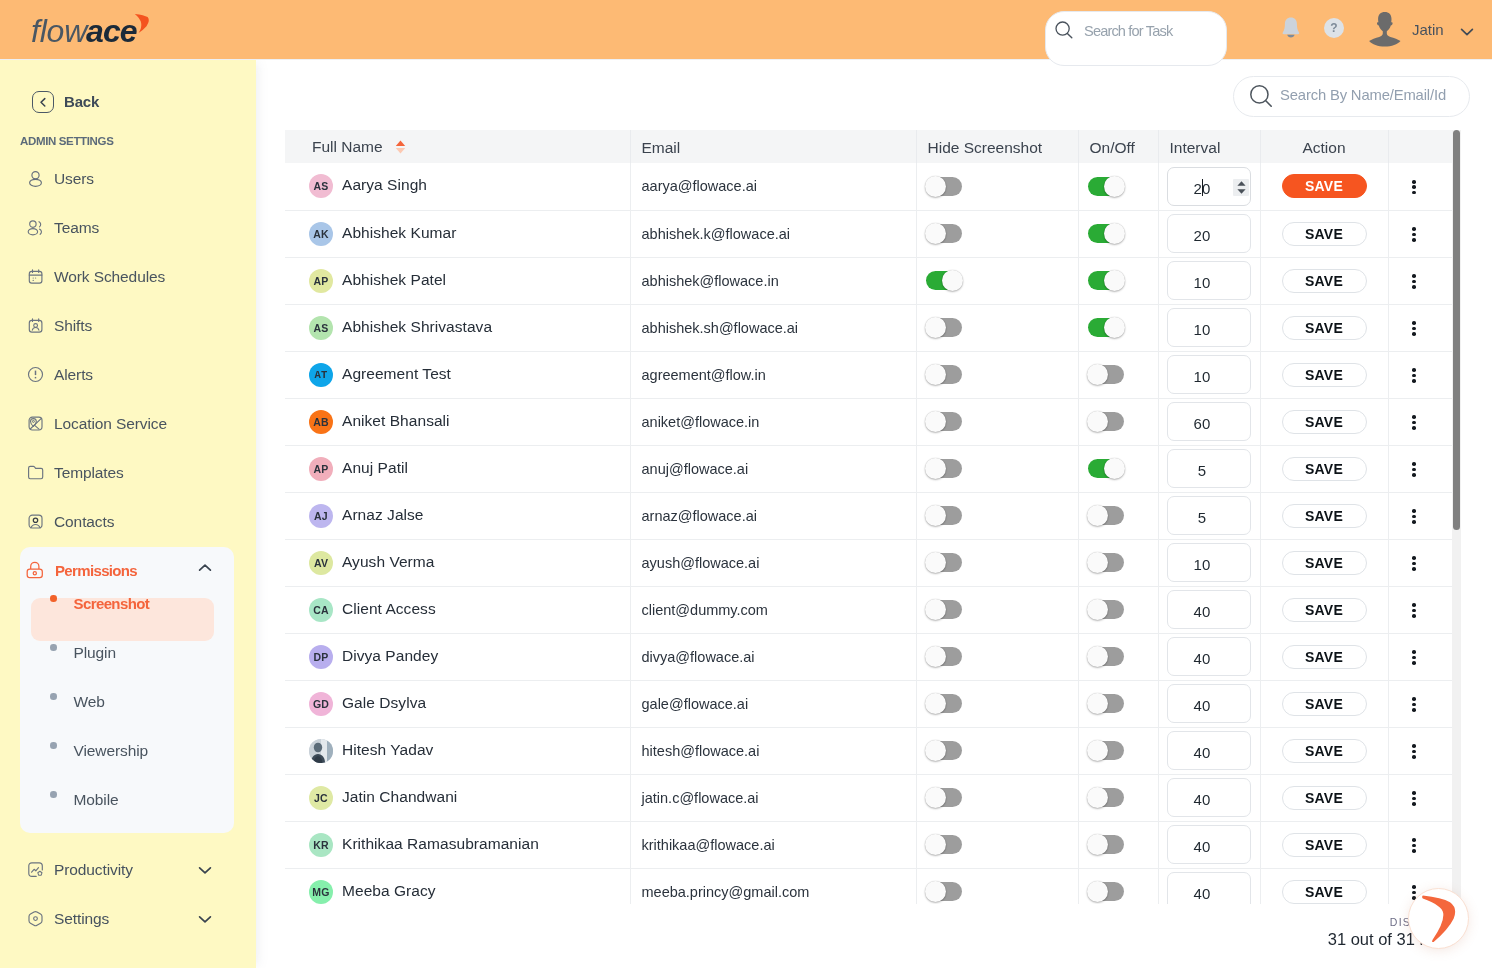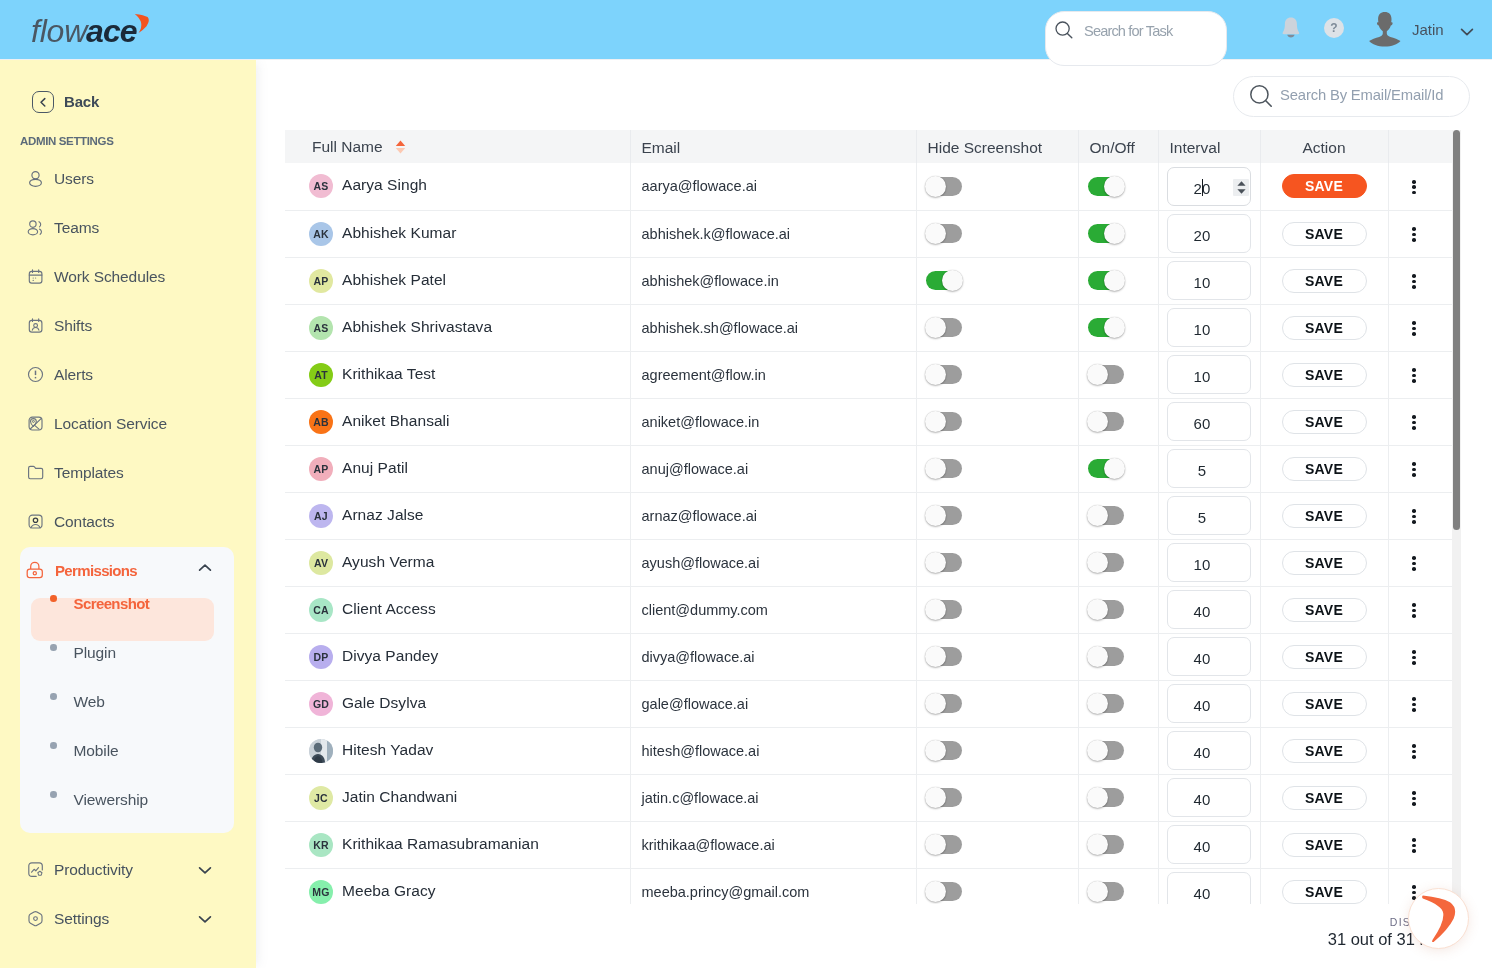--- a/index.html
+++ b/index.html
@@ -1,20 +1,20 @@
 <!DOCTYPE html>
 <html><head>
 <meta charset="utf-8">
 <style>
   * { box-sizing: border-box; margin:0; padding:0; }
   html,body { width:1492px; height:968px; overflow:hidden; }
   body { font-family:"Liberation Sans", sans-serif; background:#ffffff; color:#3d4b5c; -webkit-font-smoothing:antialiased; }
 
   
-  .topbar { position:absolute; left:0; top:0; width:1492px; height:60px; background:#7dd3fc;
+  .topbar { position:absolute; left:0; top:0; width:1492px; height:60px; background:#fdba74;
             border-bottom:1px solid #eef0f3; z-index:30; }
   .logo { position:absolute; left:29px; top:11px; width:140px; height:44px; }
 
   .task-search { position:absolute; left:1045px; top:11px; width:182px; height:55px;
                  border:1px solid #e6e9ee; border-radius:19px; background:#fff; }
   .task-search .mag { position:absolute; left:9px; top:9px; }
   .task-search .ph { position:absolute; left:38px; top:11px; font-size:14.6px; color:#97a2ad; letter-spacing:-0.85px;}
 
   .bell { position:absolute; left:1281px; top:17px; width:20px; height:23px; }
   .help { position:absolute; left:1324px; top:18px; width:20px; height:20px; border-radius:50%;
@@ -267,25 +267,25 @@
     <div class="sub-item">
       <span class="dot"></span>
       <span class="lbl">Plugin</span>
     </div>
     <div class="sub-item">
       <span class="dot"></span>
       <span class="lbl">Web</span>
     </div>
     <div class="sub-item">
       <span class="dot"></span>
-      <span class="lbl">Mobile</span>
+      <span class="lbl">Viewership</span>
     </div>
     <div class="sub-item">
       <span class="dot"></span>
-      <span class="lbl">Viewership</span>
+      <span class="lbl">Mobile</span>
     </div>
   </div>
 
   <div class="nav2">
     <div class="nav-item">
       <span class="ico" style="width:18px;height:18px;flex:0 0 18px;margin-right:-1px"><svg width="18" height="18" viewBox="0 0 18 18">
             <path d="M15.3 4.8v4.2M9.2 15.4H4.8c-1.8 0-3.0-1.2-3.0-3.0V4.8c0-1.8 1.2-3.0 3.0-3.0h7.5c1.8 0 3.0 1.2 3.0 3.0" fill="none" stroke="#6b7480" stroke-width="1.15" stroke-linecap="round"></path>
             <path d="M4.6 11.2l2.5-2.9 1.7 1.5 2.7-3.1" fill="none" stroke="#6b7480" stroke-width="1.15" stroke-linecap="round" stroke-linejoin="round"></path>
             <path d="M12.9 10.2l2.1 1.5-.8 2.5h-2.6l-.8-2.5z" fill="none" stroke="#6b7480" stroke-width="1.05" stroke-linejoin="round"></path>
           </svg></span>
@@ -309,21 +309,21 @@
 
 <div class="content">
 
   <div class="srch">
     <span class="mag">
       <svg width="24" height="24" viewBox="0 0 24 24">
           <circle cx="9.4" cy="9.4" r="8.6" fill="none" stroke="#4d555d" stroke-width="1.5"></circle>
           <line x1="15.8" y1="15.8" x2="21.2" y2="21.2" stroke="#4d555d" stroke-width="1.6" stroke-linecap="round"></line>
         </svg>
     </span>
-    <span class="ph">Search By Email/Email/Id</span>
+    <span class="ph">Search By Name/Email/Id</span>
   </div>
 
   <div class="vtrack"></div>
   <div class="vscroll"></div>
 
   <div class="tablewrap">
     <table class="grid">
       <colgroup>
         <col style="width:345px">
           <col style="width:286px">
@@ -410,22 +410,22 @@
             <td><span class="em">abhishek.sh@flowace.ai</span></td>
             <td class="c" style="text-align:left;padding-left:9px"><span class="tgl"><span class="kn"></span></span></td>
             <td class="c" style="text-align:left;padding-left:9px"><span class="tgl on"><span class="kn"></span></span></td>
             <td class="c"><span class="numbox"><span class="v">10</span></span></td>
             <td class="c"><span class="savebtn">SAVE</span></td>
             <td class="c last"><span class="kebab"><i></i><i></i><i></i></span></td>
           </tr>
           <tr>
             <td>
               <div class="namecell">
-                <span class="av" style="background:#84cc16;">AT</span>
-                <span class="nm">Krithikaa Test</span>
+                <span class="av" style="background:#0ea5e9;font-family:Liberation Mono, monospace;">AT</span>
+                <span class="nm">Agreement Test</span>
               </div>
             </td>
             <td><span class="em">agreement@flow.in</span></td>
             <td class="c" style="text-align:left;padding-left:9px"><span class="tgl"><span class="kn"></span></span></td>
             <td class="c" style="text-align:left;padding-left:9px"><span class="tgl"><span class="kn"></span></span></td>
             <td class="c"><span class="numbox"><span class="v">10</span></span></td>
             <td class="c"><span class="savebtn">SAVE</span></td>
             <td class="c last"><span class="kebab"><i></i><i></i><i></i></span></td>
           </tr>
           <tr>

